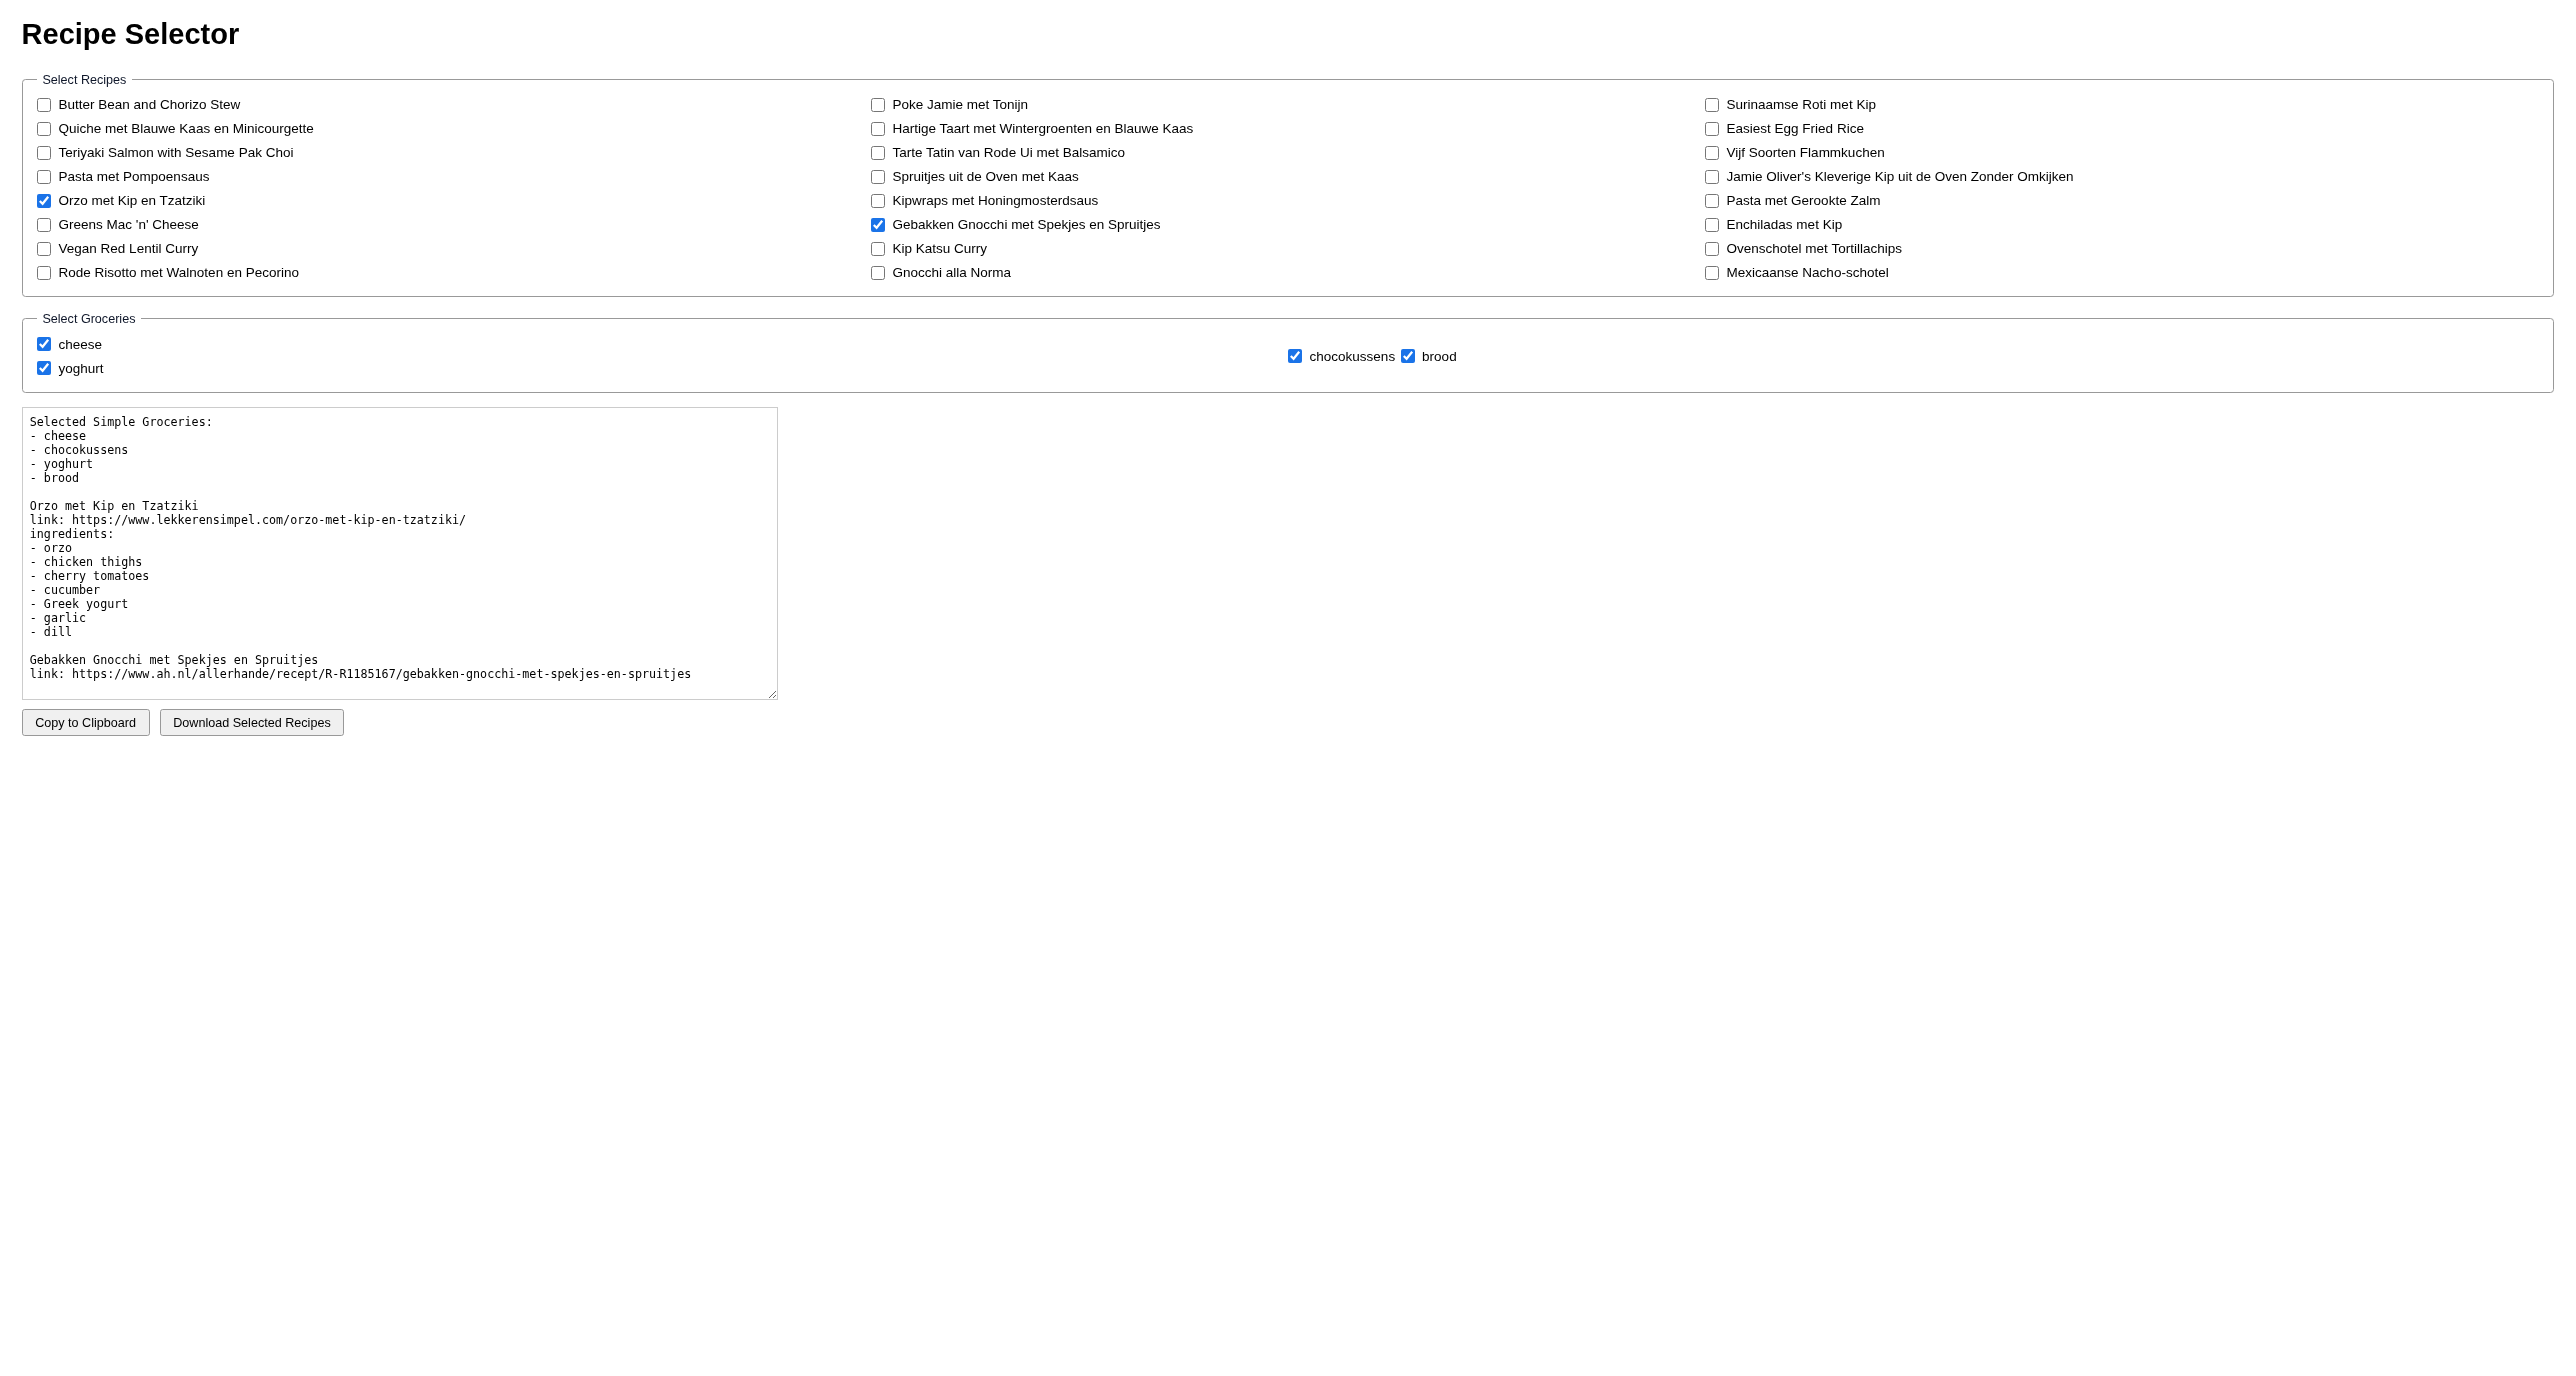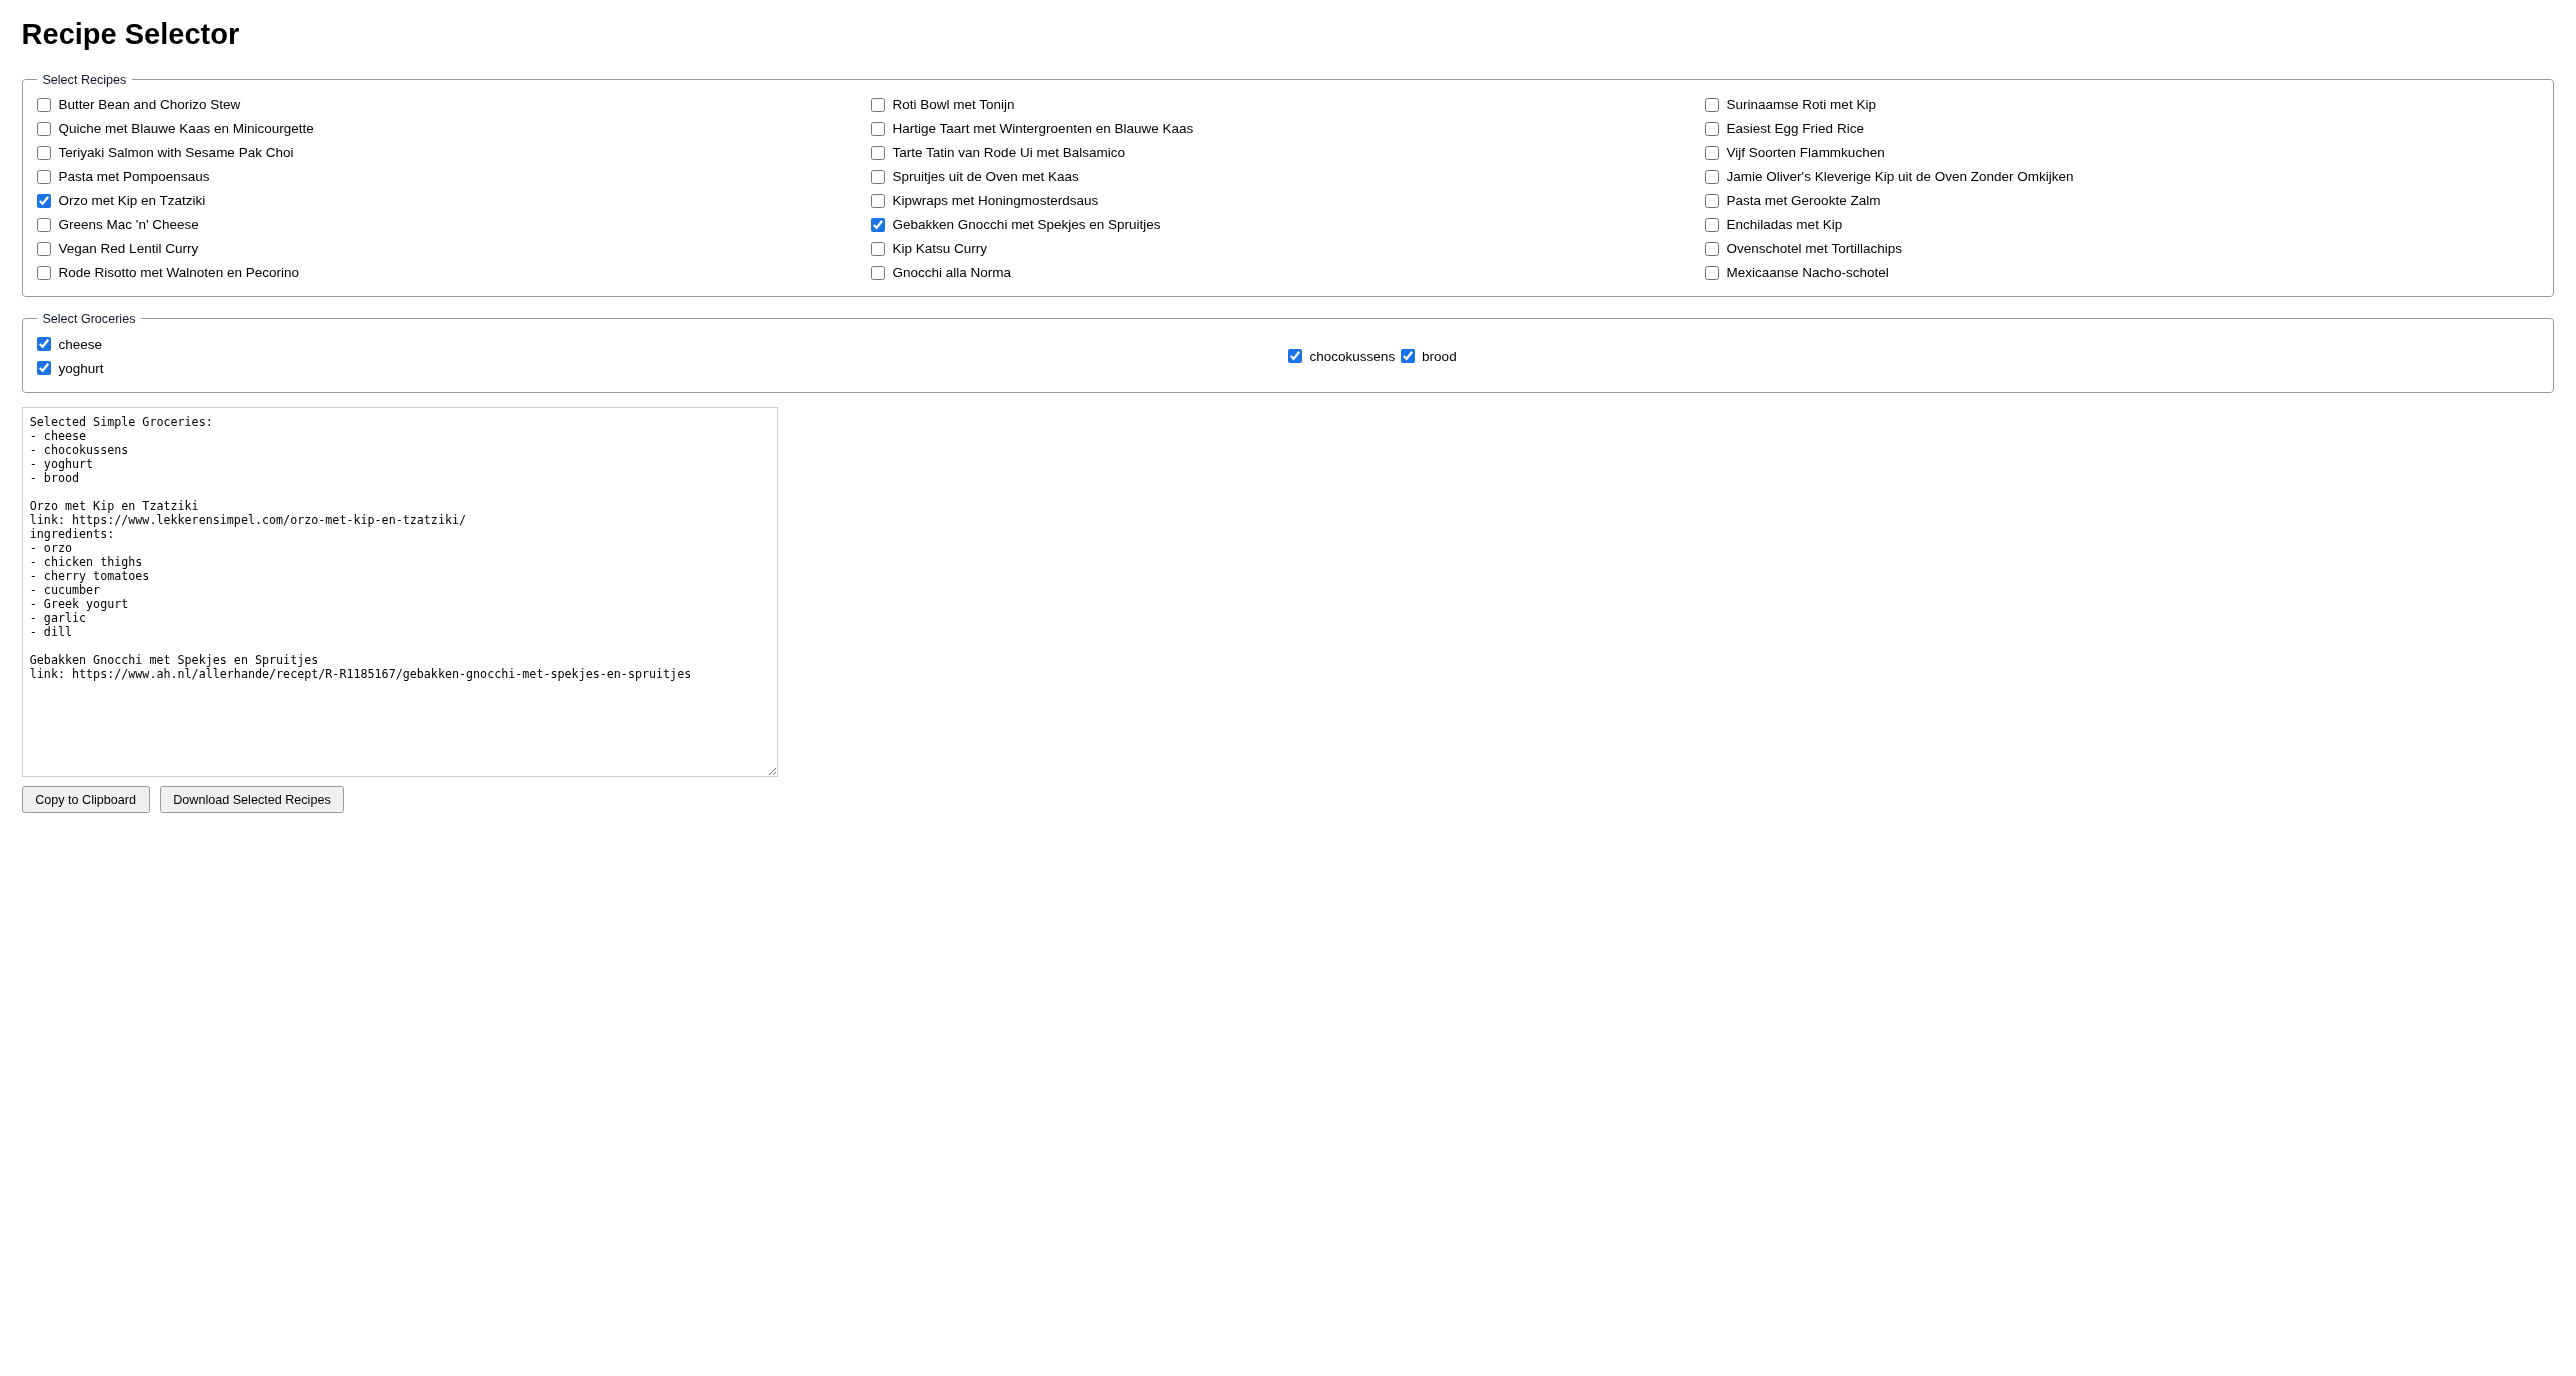--- a/index.html
+++ b/index.html
@@ -49,21 +49,21 @@
       cursor: pointer;
       flex-shrink: 0;
     }
     .checkbox-item label {
       font-size: 13.5px;
       cursor: pointer;
     }
     textarea {
       width: 756px;
       max-width: 100%;
-      height: 370px;
+      height: 293px;
       font-family: monospace;
       font-size: 11.7px;
       border: 0.9px solid #ccc;
       padding: 7.2px;
       resize: both;
       display: block;
       margin-bottom: 9px;
     }
     .button-row {
       display: flex;
@@ -116,21 +116,21 @@
           <label for="r7">Vegan Red Lentil Curry</label>
         </div>
         <div class="checkbox-item">
           <input type="checkbox" id="r8" style="">
           <label for="r8">Rode Risotto met Walnoten en Pecorino</label>
         </div>
       </div>
       <div style="display: flex; flex-direction: column; gap: 5.4px;">
         <div class="checkbox-item">
           <input type="checkbox" id="r9" style="">
-          <label for="r9">Roti Bowl met Tonijn</label>
+          <label for="r9">Poke Jamie met Tonijn</label>
         </div>
         <div class="checkbox-item">
           <input type="checkbox" id="r10" style="">
           <label for="r10">Hartige Taart met Wintergroenten en Blauwe Kaas</label>
         </div>
         <div class="checkbox-item">
           <input type="checkbox" id="r11" style="">
           <label for="r11">Tarte Tatin van Rode Ui met Balsamico</label>
         </div>
         <div class="checkbox-item">

